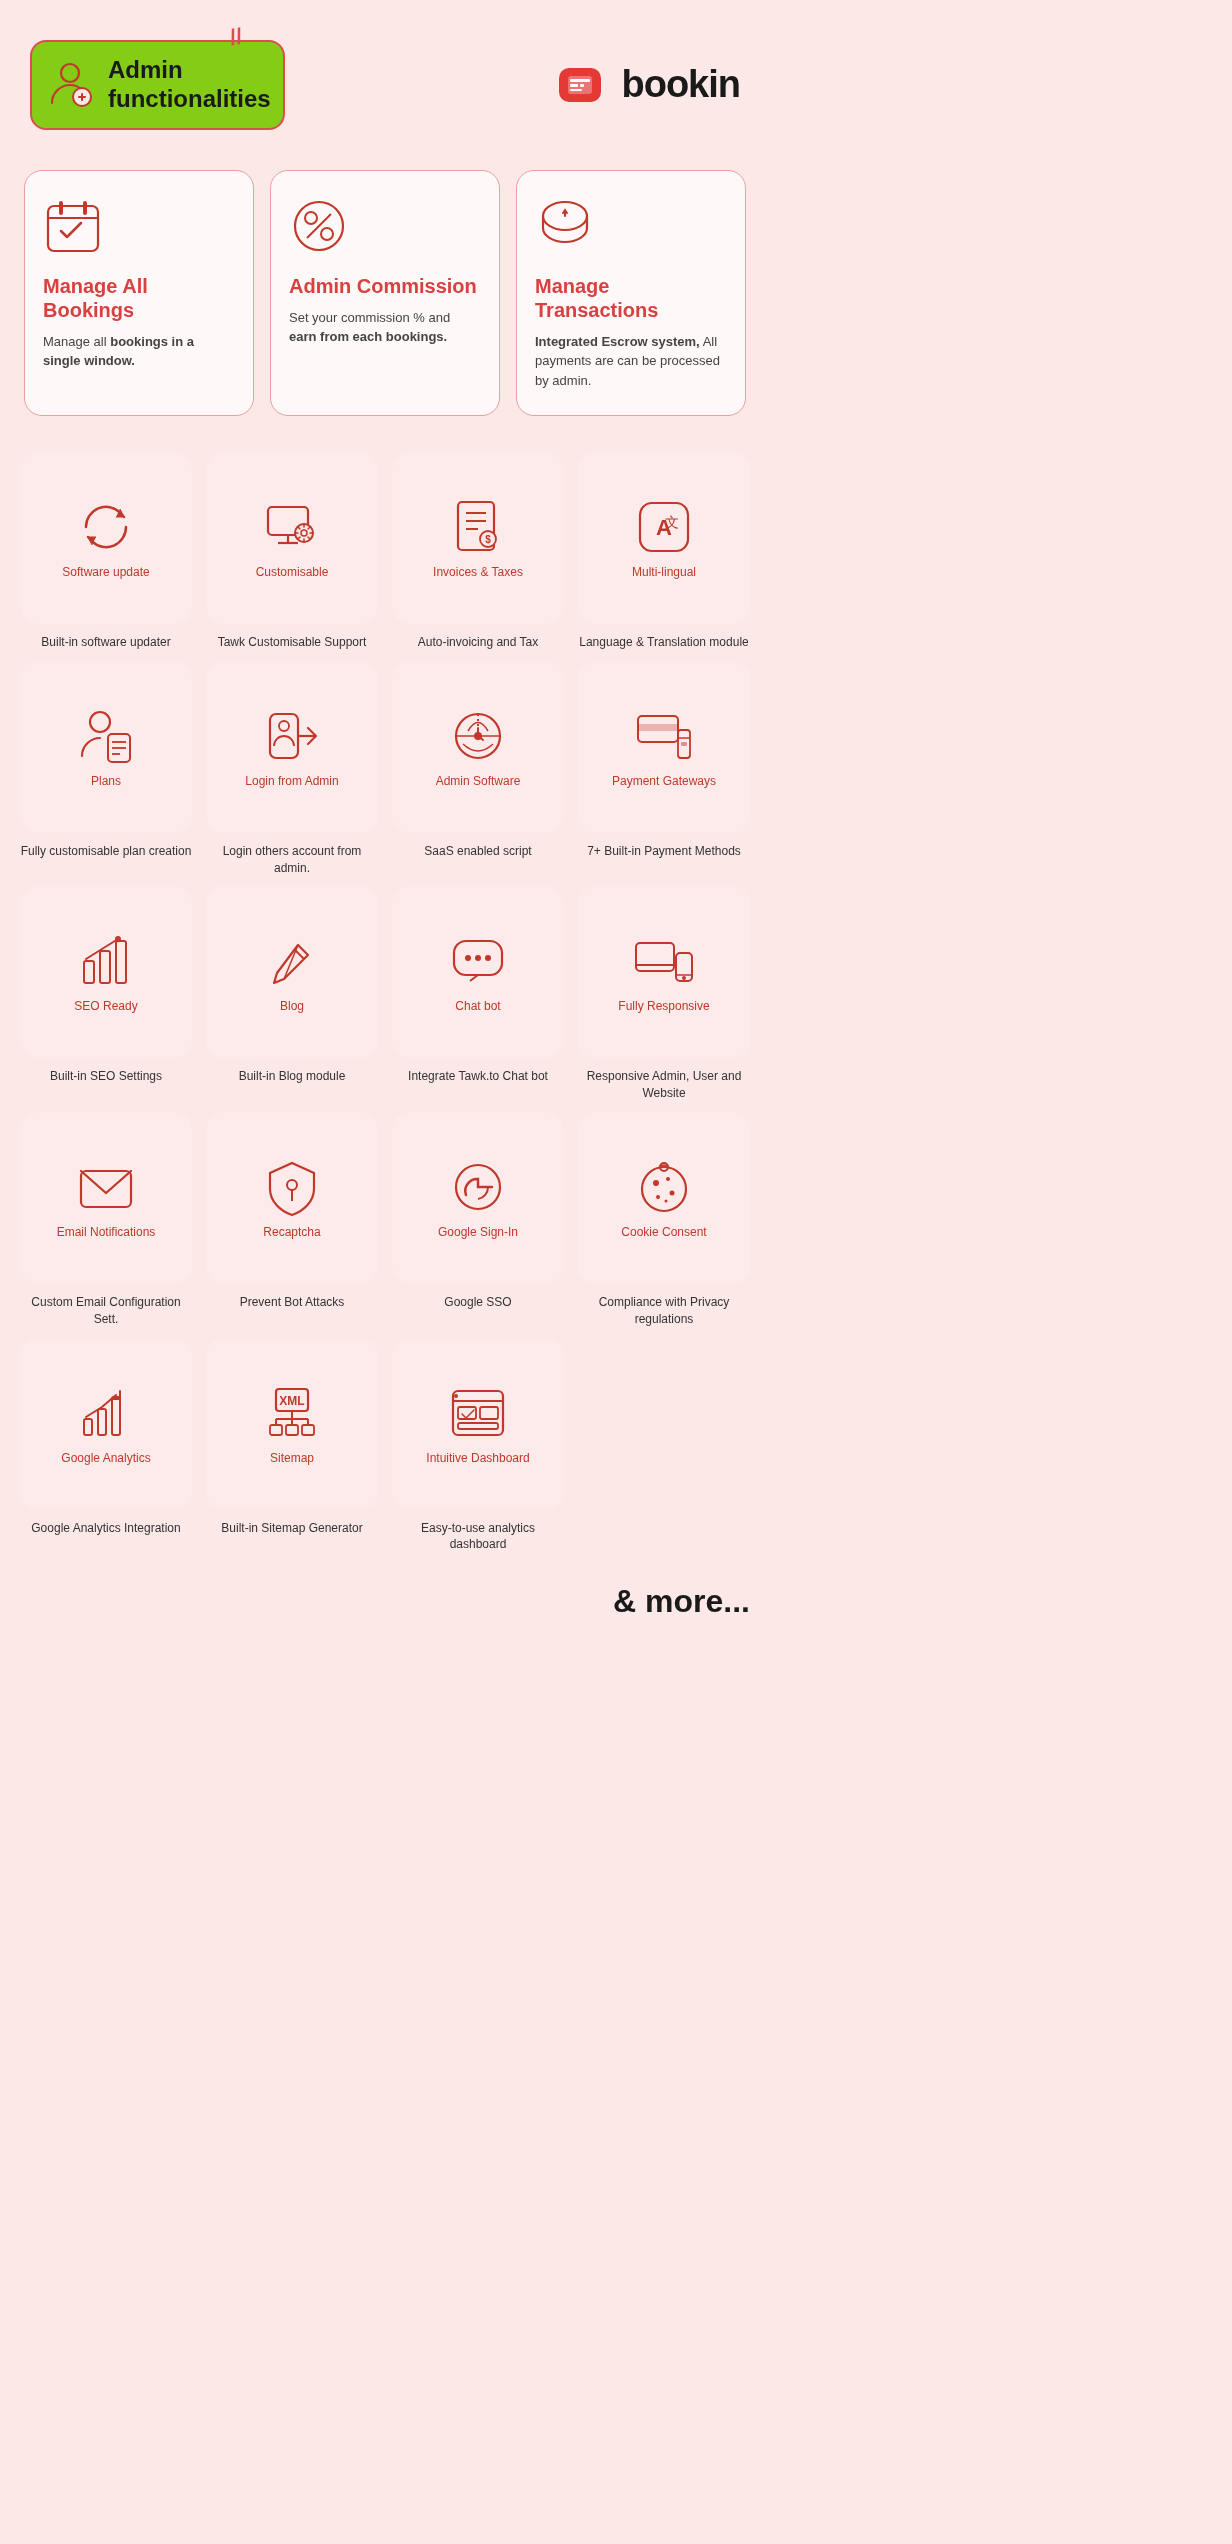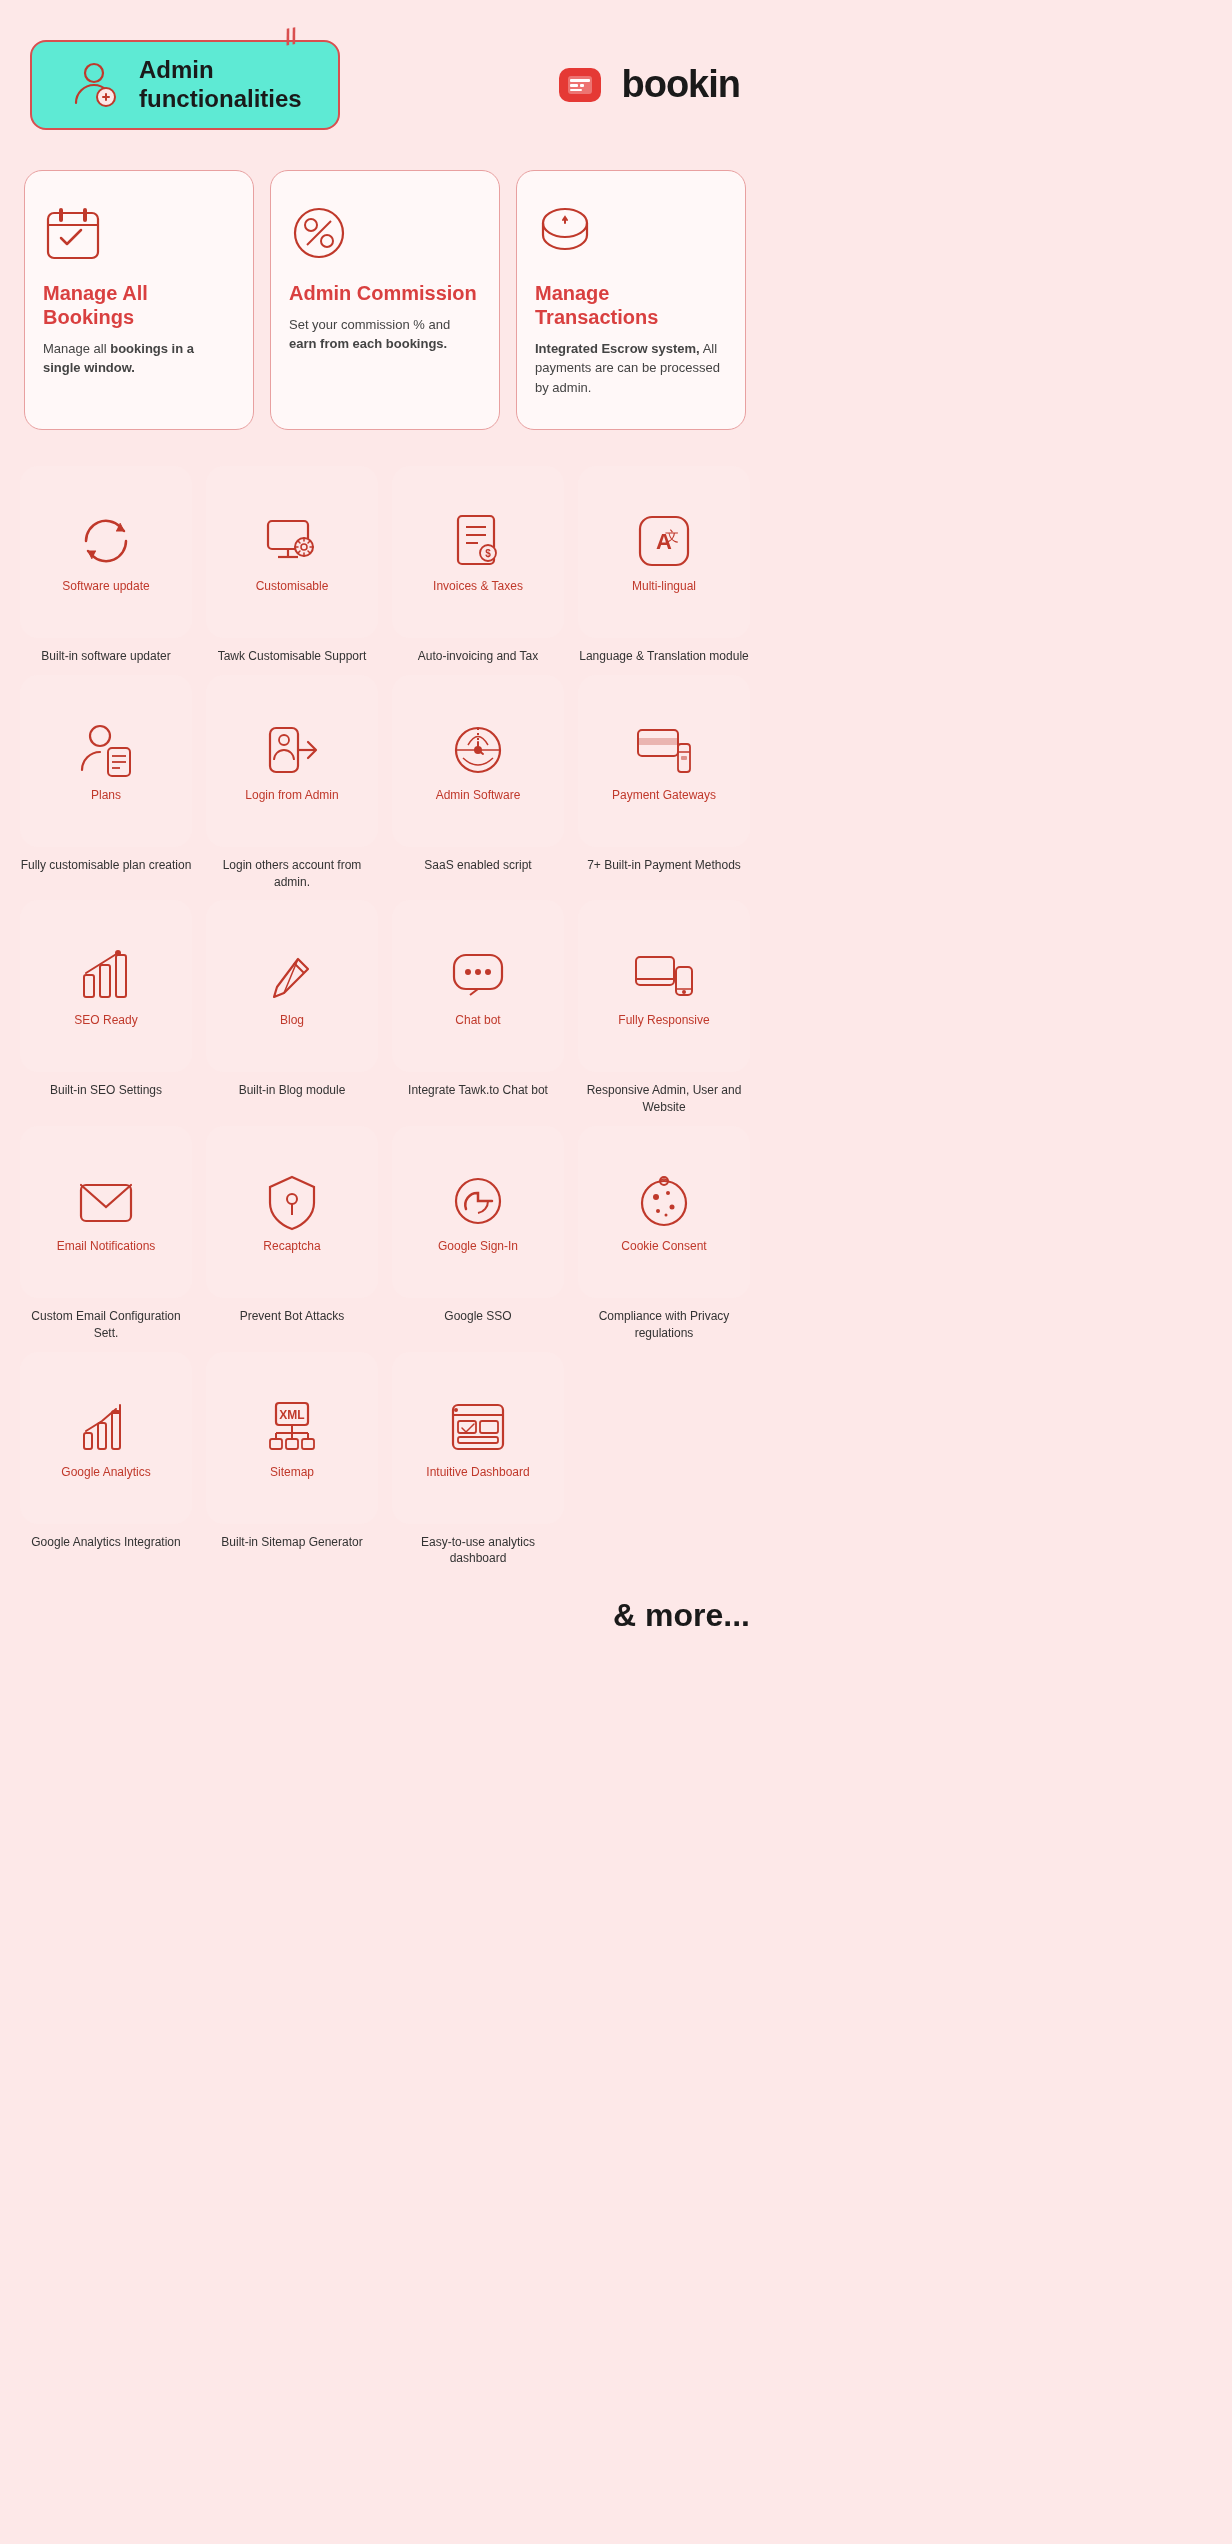--- a/index.html
+++ b/index.html
@@ -15,25 +15,25 @@
     .header {
       display: flex;
       justify-content: space-between;
       align-items: center;
       margin-bottom: 30px;
       padding: 10px 10px;
     }
     .admin-badge {
       border: 2px solid #d94f4f;
       border-radius: 16px;
-      padding: 14px 36px;
+      padding: 14px 12px;
       display: flex;
       align-items: center;
-      gap: 19px;
-      background: #5eead4;
+      gap: 12px;
+      background: #84cc16;
       position: relative;
     }
     .admin-badge::after {
       content: '//';
       position: absolute;
       top: -18px;
       right: 40px;
       color: #d94f4f;
       font-size: 22px;
       font-weight: bold;
@@ -74,21 +74,21 @@
     .top-cards {
       display: flex;
       gap: 16px;
       margin-bottom: 36px;
       justify-content: center;
     }
     .top-card {
       background: #fff8f8;
       border: 1.5px solid #e8a0a0;
       border-radius: 18px;
-      padding: 32px 18px;
+      padding: 25px 18px;
       flex: 1;
       max-width: 230px;
     }
     .top-card-icon {
       width: 60px;
       height: 60px;
       margin-bottom: 14px;
     }
     .top-card-title {
       font-size: 20px;

